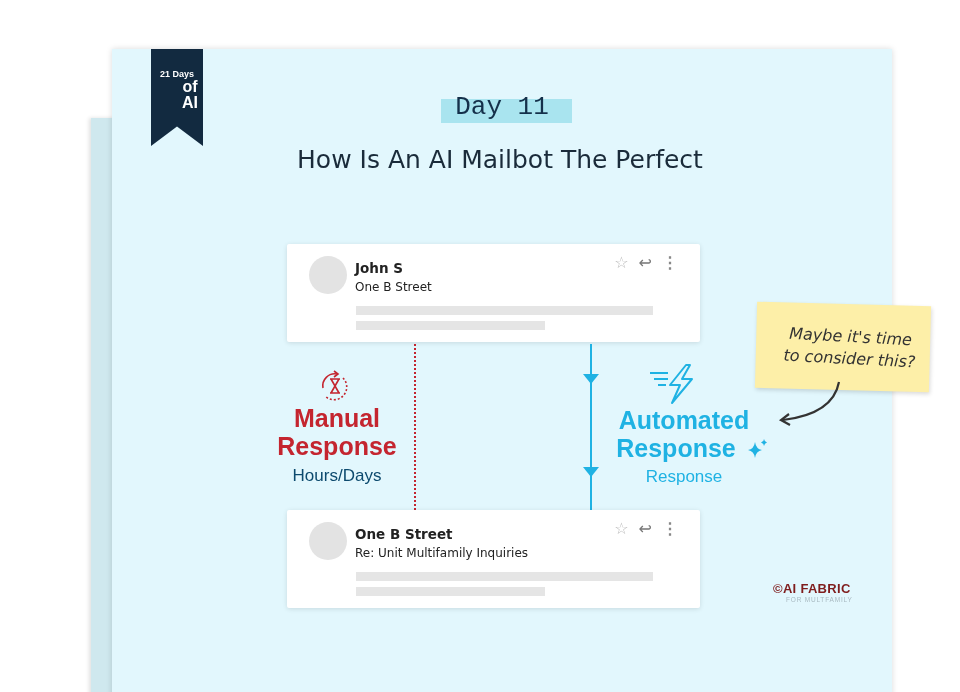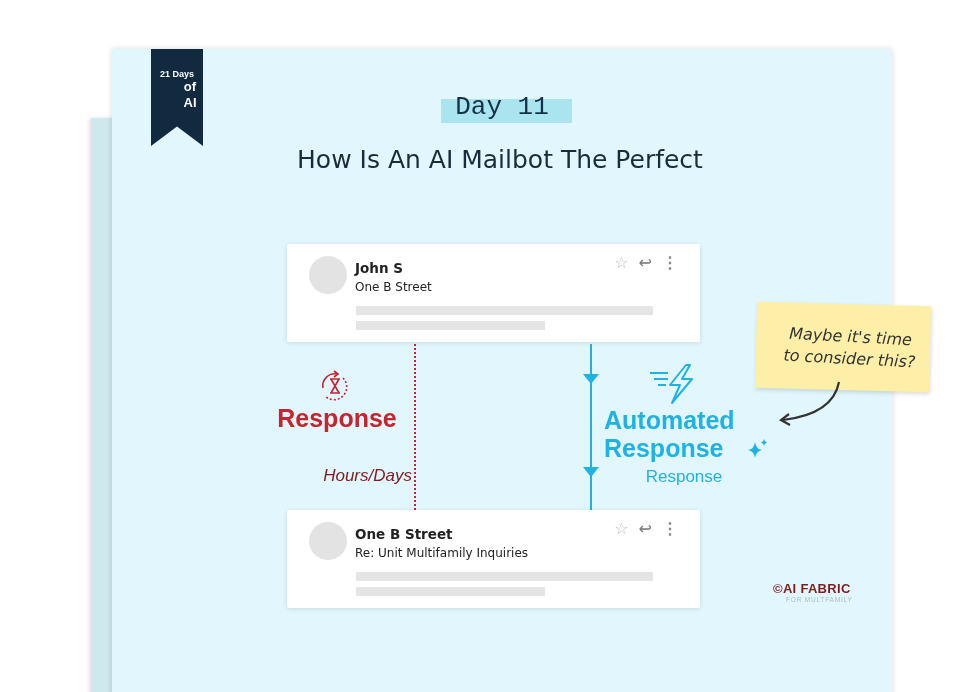--- a/index.html
+++ b/index.html
@@ -18,21 +18,21 @@
     background: #e2f7fd;
     box-shadow: 0 0 6px rgba(0,0,0,0.15);
   }
   .ribbon {
     position: absolute; left: 151px; top: 49px; width: 52px; height: 97px;
     background: #122a40;
     clip-path: polygon(0 0, 100% 0, 100% 100%, 50% 80%, 0 100%);
     color: #fff; text-align: center;
   }
   .ribbon .small { display:block; font-size: 9px; font-weight: bold; margin-top: 20px; line-height: 10px; }
-  .ribbon .big { display:block; font-size: 13px; font-weight: bold; line-height: 16px; padding-left: 26px; }
+  .ribbon .big { display:block; font-size: 16px; font-weight: bold; line-height: 16px; padding-left: 26px; }
   .day-badge {
     position: absolute; left: 441px; top: 99px; width: 131px; height: 24px;
     background: #a9e4ef;
   }
   .day-text {
     position: absolute; left: 441px; top: 92px; width: 122px; text-align: center;
     font-family: Liberation Mono, monospace; font-size: 26px; color: #14304a;
   }
   .title {
     position: absolute; left: 200px; top: 142px; width: 600px; text-align: center;
@@ -72,26 +72,26 @@
   .arrow-down {
     position: absolute; width: 0; height: 0;
     border-left: 8px solid transparent; border-right: 8px solid transparent; border-top: 10px solid #1fb2e3;
   }
   .manual-icon { position: absolute; left: 317px; top: 368px; width: 36px; height: 36px; }
   .manual-title {
     position: absolute; left: 262px; top: 404px; width: 150px; text-align: center;
     font-size: 25px; font-weight: bold; line-height: 28px; color: #c4252f;
   }
   .manual-sub {
-    position: absolute; left: 262px; top: 466px; width: 150px; text-align: right;
-    font-size: 17px; color: #7f1d1d; font-style: italic;
+    position: absolute; left: 262px; top: 466px; width: 150px; text-align: center;
+    font-size: 17px; color: #0c4a6e;
   }
   .auto-icon { position: absolute; left: 648px; top: 363px; width: 48px; height: 42px; }
   .auto-title {
-    position: absolute; left: 604px; top: 406px; width: 160px; text-align: left;
+    position: absolute; left: 604px; top: 406px; width: 160px; text-align: center;
     font-size: 25px; font-weight: bold; line-height: 28px; color: #1fb2e3;
   }
   .sparkle { position: absolute; left: 747px; top: 438px; width: 22px; height: 22px; }
   .auto-sub {
     position: absolute; left: 604px; top: 467px; width: 160px; text-align: center;
     font-size: 17px; color: #1fb2e3;
   }
   .sticky {
     position: absolute; left: 756px; top: 304px; width: 174px; height: 86px;
     background: #fdefa8;
@@ -147,20 +147,21 @@
 <div class="arrow-down" style="left:583px; top:374px;"></div>
 <div class="arrow-down" style="left:583px; top:467px;"></div>
 
 <svg class="manual-icon" viewBox="0 0 36 36">
   <path d="M6 20 A12 12 0 0 1 20 6" fill="none" stroke="#c4252f" stroke-width="1.6"></path>
   <path d="M17 3 L21 6 L17 9" fill="none" stroke="#c4252f" stroke-width="1.6"></path>
   <path d="M26 10 A12 12 0 1 1 8 28" fill="none" stroke="#c4252f" stroke-width="1.6" stroke-dasharray="2 2"></path>
   <path d="M13 11 H23 M13 25 H23 M14 11 L22 25 M22 11 L14 25" fill="none" stroke="#c4252f" stroke-width="1.6"></path>
 </svg>
 <div class="manual-title">
+  <div>Manual</div>
   <div>Response</div>
 </div>
 <div class="manual-sub">Hours/Days</div>
 
 <svg class="auto-icon" viewBox="0 0 48 42">
   <path d="M2 10 H20 M6 16 H20 M10 22 H18" stroke="#1fb2e3" stroke-width="2" fill="none"></path>
   <path d="M38 2 L22 22 H32 L24 40 L44 16 H34 L42 2 Z" stroke="#1fb2e3" stroke-width="2" fill="none" stroke-linejoin="round"></path>
 </svg>
 <div class="auto-title">
   <div>Automated</div>

